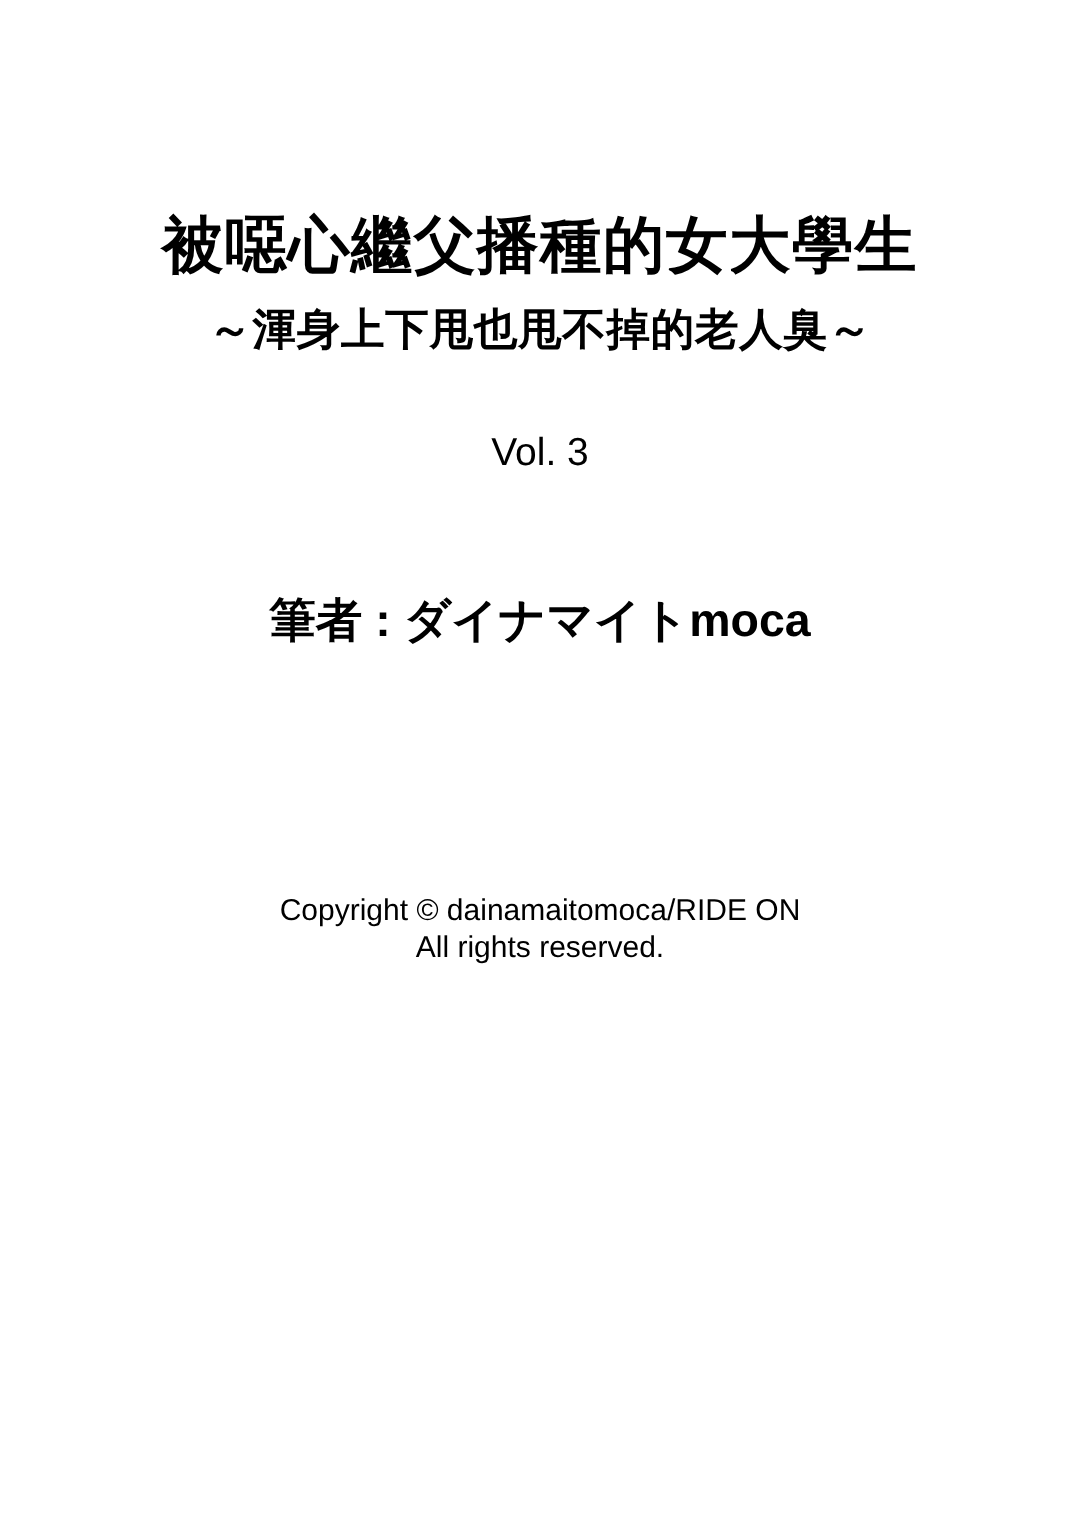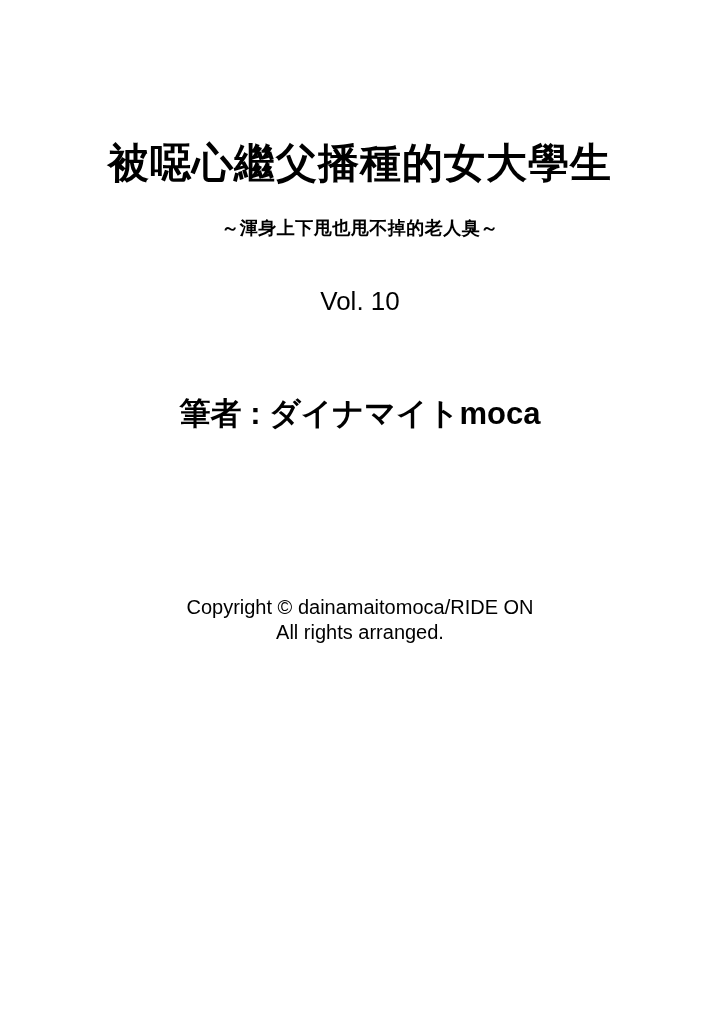--- a/index.html
+++ b/index.html
@@ -23,22 +23,22 @@
     text-align: center;
     white-space: nowrap;
   }
   .title {
     top: 136px;
     font-size: 41px;
     font-weight: 600;
     letter-spacing: 1px;
   }
   .subtitle {
-    top: 216px;
-    font-size: 18px;
+    top: 200px;
+    font-size: 29px;
     font-weight: 600;
     letter-spacing: 0.5px;
   }
   .volume {
     top: 286px;
     font-size: 26px;
     font-weight: 400;
   }
   .author {
     top: 385px;
@@ -58,22 +58,22 @@
 </style>
 </head>
 <body>
 
 <div class="page">
 
   <div class="centered title">被噁心繼父播種的女大學生</div>
 
   <div class="centered subtitle">～渾身上下甩也甩不掉的老人臭～</div>
 
-  <div class="centered volume">Vol. 10</div>
+  <div class="centered volume">Vol. 3</div>
 
   <div class="centered author">筆者 : ダイナマイトmoca</div>
 
   <div class="centered copyright">
     <div>Copyright © dainamaitomoca/RIDE ON</div>
-    <div>All rights arranged.</div>
+    <div>All rights reserved.</div>
   </div>
 
 </div>
 
 </body></html>

